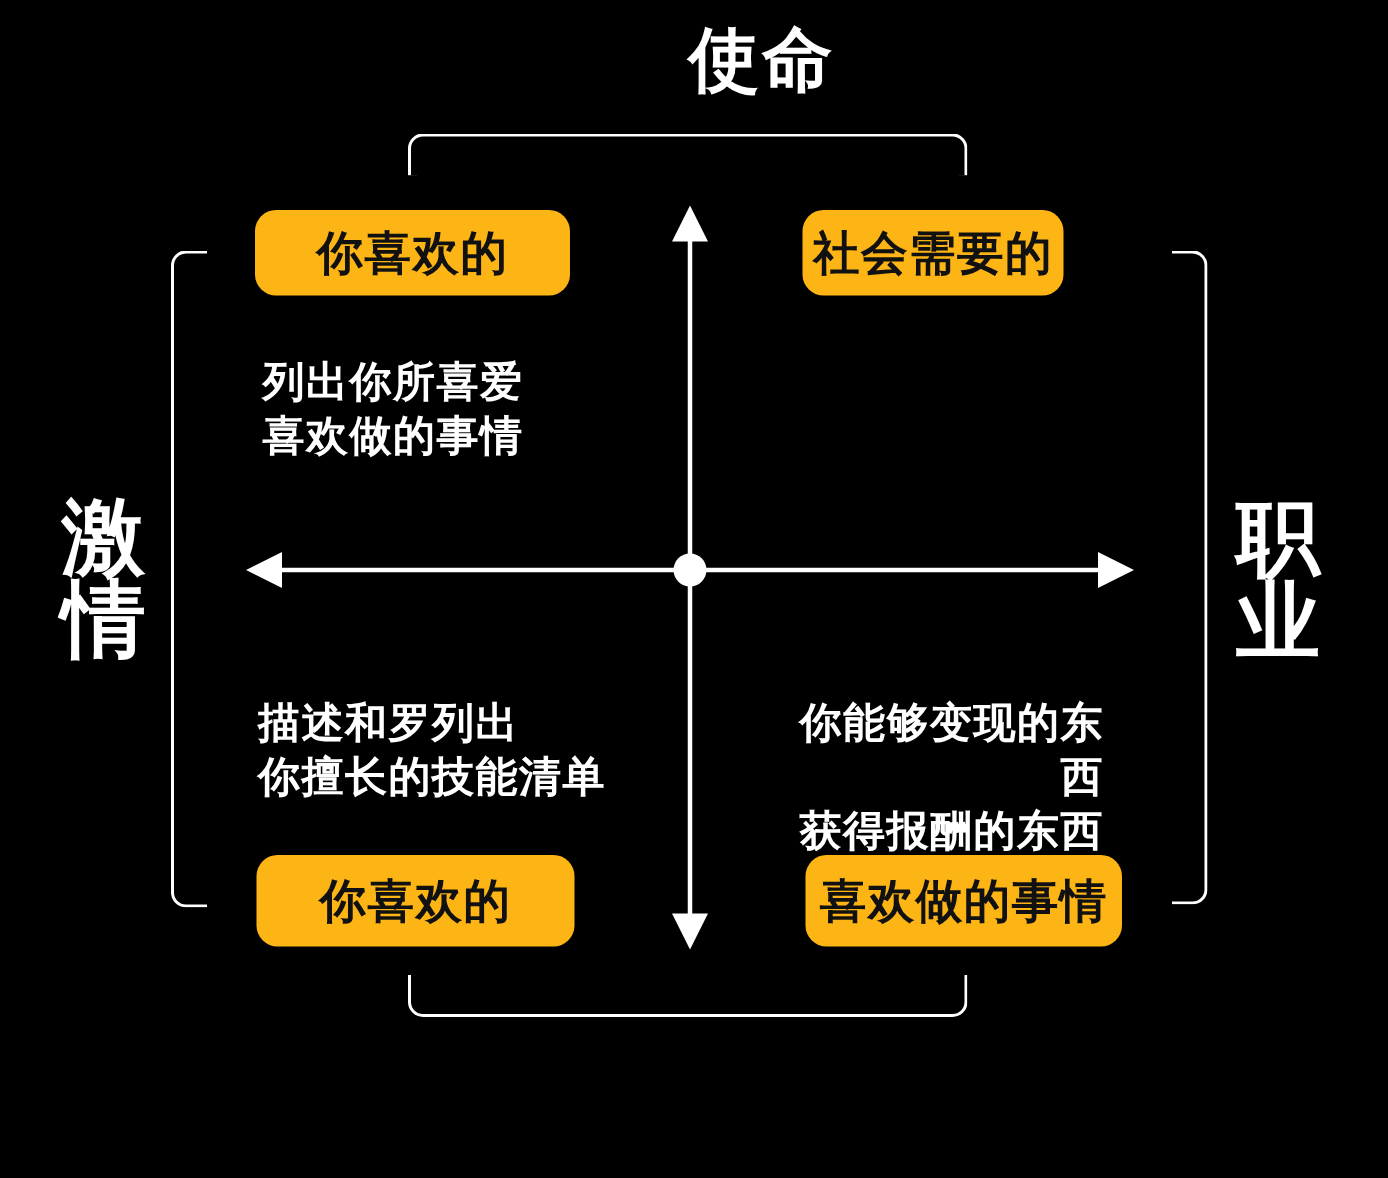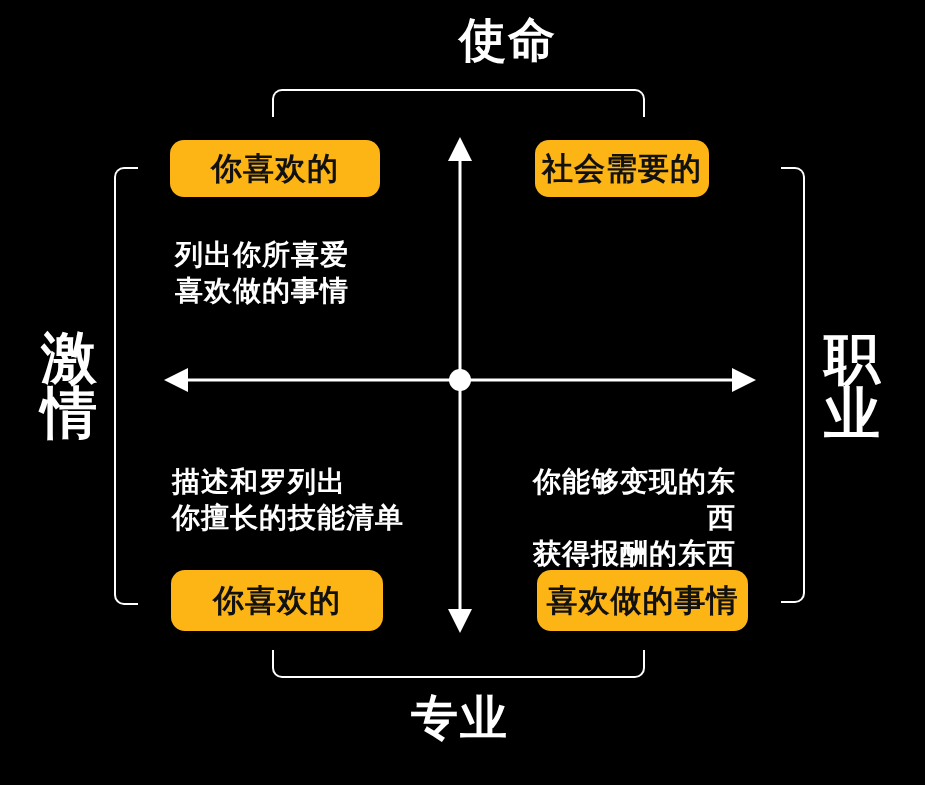--- a/index.html
+++ b/index.html
@@ -57,21 +57,20 @@
   .desc-tr{left:514px;top:237px;width:224px;text-align:right;}
   .desc-bl{left:172px;top:464px;text-align:left;}
   .desc-br{left:512px;top:464px;width:224px;text-align:right;}
 </style>
 </head>
 <body>
 
 <div class="canvas">
 
   <div class="abs title title-top">使命</div>
-  <div class="abs title title-bottom">专业</div>
   <div class="abs title title-side title-left">激情</div>
   <div class="abs title title-side title-right">职业</div>
 
   <div class="abs bracket bracket-top"></div>
   <div class="abs bracket bracket-bottom"></div>
   <div class="abs bracket bracket-left"></div>
   <div class="abs bracket bracket-right"></div>
 
   <svg class="abs axes" viewBox="0 0 925 785">
     <line class="axis-line" x1="460" y1="156" x2="460" y2="614"></line>

